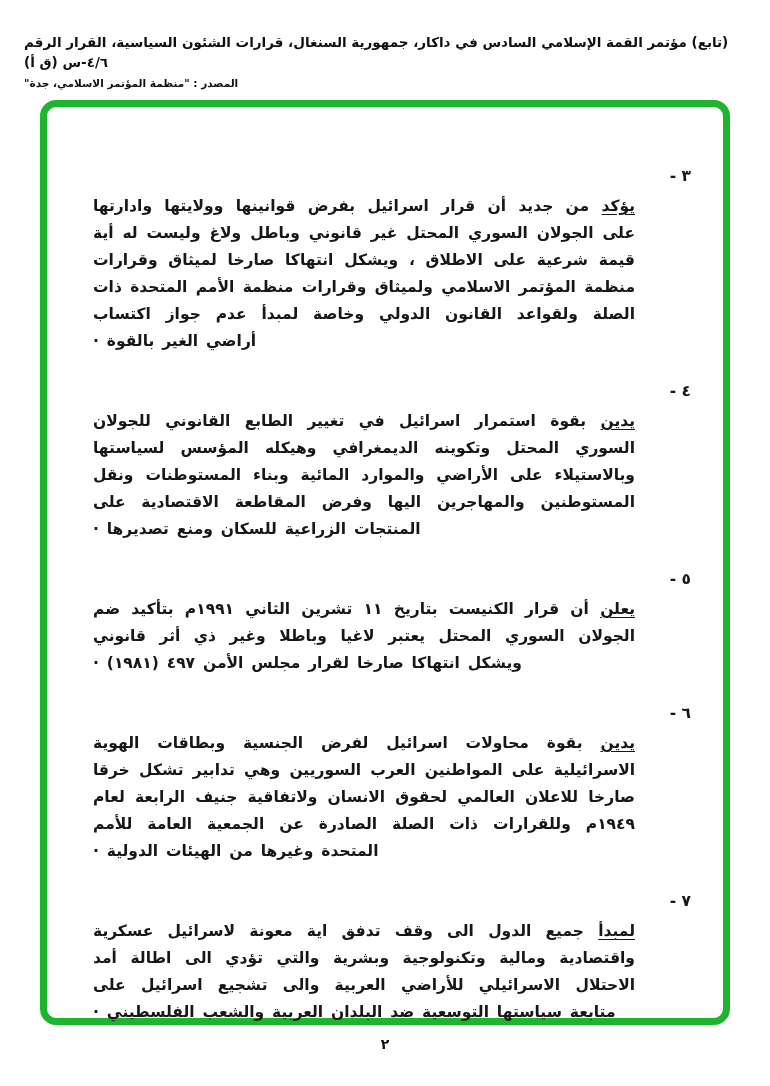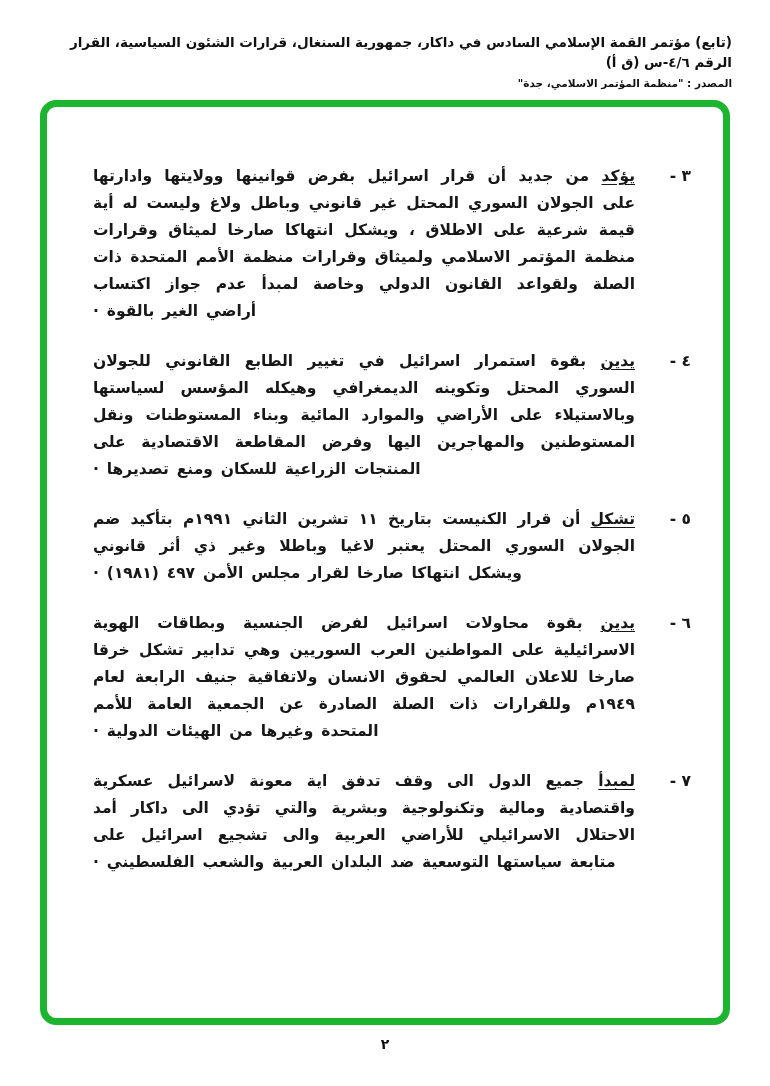--- a/index.html
+++ b/index.html
@@ -10,22 +10,22 @@
   html,body{width:770px;height:1086px;}
   body{
     position:relative;
     background:#ffffff;
     font-family:"DejaVu Sans", sans-serif;
     color:var(--ink);
     overflow:hidden;
   }
   .header{
     position:absolute;
-    top:32px; right:38px; left:50px;
-    text-align:right;
+    top:32px; right:38px; left:24px;
+    text-align:left;
   }
   .header-title{
     font-size:13.5px;
     font-weight:bold;
     letter-spacing:0;
     line-height:20px;
     color:#101010;
   }
   .header-source{
     margin-top:5px;
@@ -53,20 +53,21 @@
     flex:0 0 50px;
     white-space:nowrap;
     letter-spacing:2px;
   }
   .clause-body{
     flex:1;
     margin-right:6px;
     text-align:justify;
     text-align-last:left;
     word-spacing:2.5px;
+    margin-top:30px;
   }
   .lead{
     text-decoration:underline;
     text-underline-offset:3px;
   }
   .page-number{
     position:absolute;
     top:1036px; left:0; right:0;
     text-align:center;
     font-size:14px;
@@ -89,28 +90,28 @@
     <div class="clause-body"><span class="lead">يؤكد</span> <span>من جديد أن قرار اسرائيل بفرض قوانينها وولايتها وادارتها على الجولان السوري المحتل غير قانوني وباطل ولاغ وليست له أية قيمة شرعية على الاطلاق ، ويشكل انتهاكا صارخا لميثاق وقرارات منظمة المؤتمر الاسلامي ولميثاق وقرارات منظمة الأمم المتحدة ذات الصلة ولقواعد القانون الدولي وخاصة لمبدأ عدم جواز اكتساب أراضي الغير بالقوة ·</span></div>
   </div>
 
   <div class="clause">
     <div class="clause-num">٤ -</div>
     <div class="clause-body"><span class="lead">يدين</span> <span>بقوة استمرار اسرائيل في تغيير الطابع القانوني للجولان السوري المحتل وتكوينه الديمغرافي وهيكله المؤسس لسياستها وبالاستيلاء على الأراضي والموارد المائية وبناء المستوطنات ونقل المستوطنين والمهاجرين اليها وفرض المقاطعة الاقتصادية على المنتجات الزراعية للسكان ومنع تصديرها ·</span></div>
   </div>
 
   <div class="clause">
     <div class="clause-num">٥ -</div>
-    <div class="clause-body"><span class="lead">تشكل</span> <span>أن قرار الكنيست بتاريخ ١١ تشرين الثاني ١٩٩١م بتأكيد ضم الجولان السوري المحتل يعتبر لاغيا وباطلا وغير ذي أثر قانوني ويشكل انتهاكا صارخا لقرار مجلس الأمن ٤٩٧ (١٩٨١) ·</span></div>
+    <div class="clause-body"><span class="lead">يعلن</span> <span>أن قرار الكنيست بتاريخ ١١ تشرين الثاني ١٩٩١م بتأكيد ضم الجولان السوري المحتل يعتبر لاغيا وباطلا وغير ذي أثر قانوني ويشكل انتهاكا صارخا لقرار مجلس الأمن ٤٩٧ (١٩٨١) ·</span></div>
   </div>
 
   <div class="clause">
     <div class="clause-num">٦ -</div>
     <div class="clause-body"><span class="lead">يدين</span> <span>بقوة محاولات اسرائيل لفرض الجنسية وبطاقات الهوية الاسرائيلية على المواطنين العرب السوريين وهي تدابير تشكل خرقا صارخا للاعلان العالمي لحقوق الانسان ولاتفاقية جنيف الرابعة لعام ١٩٤٩م وللقرارات ذات الصلة الصادرة عن الجمعية العامة للأمم المتحدة وغيرها من الهيئات الدولية ·</span></div>
   </div>
 
   <div class="clause">
     <div class="clause-num">٧ -</div>
-    <div class="clause-body"><span class="lead">لمبدأ</span> <span>جميع الدول الى وقف تدفق اية معونة لاسرائيل عسكرية واقتصادية ومالية وتكنولوجية وبشرية والتي تؤدي الى داكار أمد الاحتلال الاسرائيلي للأراضي العربية والى تشجيع اسرائيل على متابعة سياستها التوسعية ضد البلدان العربية والشعب الفلسطيني ·</span></div>
+    <div class="clause-body"><span class="lead">لمبدأ</span> <span>جميع الدول الى وقف تدفق اية معونة لاسرائيل عسكرية واقتصادية ومالية وتكنولوجية وبشرية والتي تؤدي الى اطالة أمد الاحتلال الاسرائيلي للأراضي العربية والى تشجيع اسرائيل على متابعة سياستها التوسعية ضد البلدان العربية والشعب الفلسطيني ·</span></div>
   </div>
 
 </div>
 
 <div class="page-number">٢</div>
 
 </body></html>

